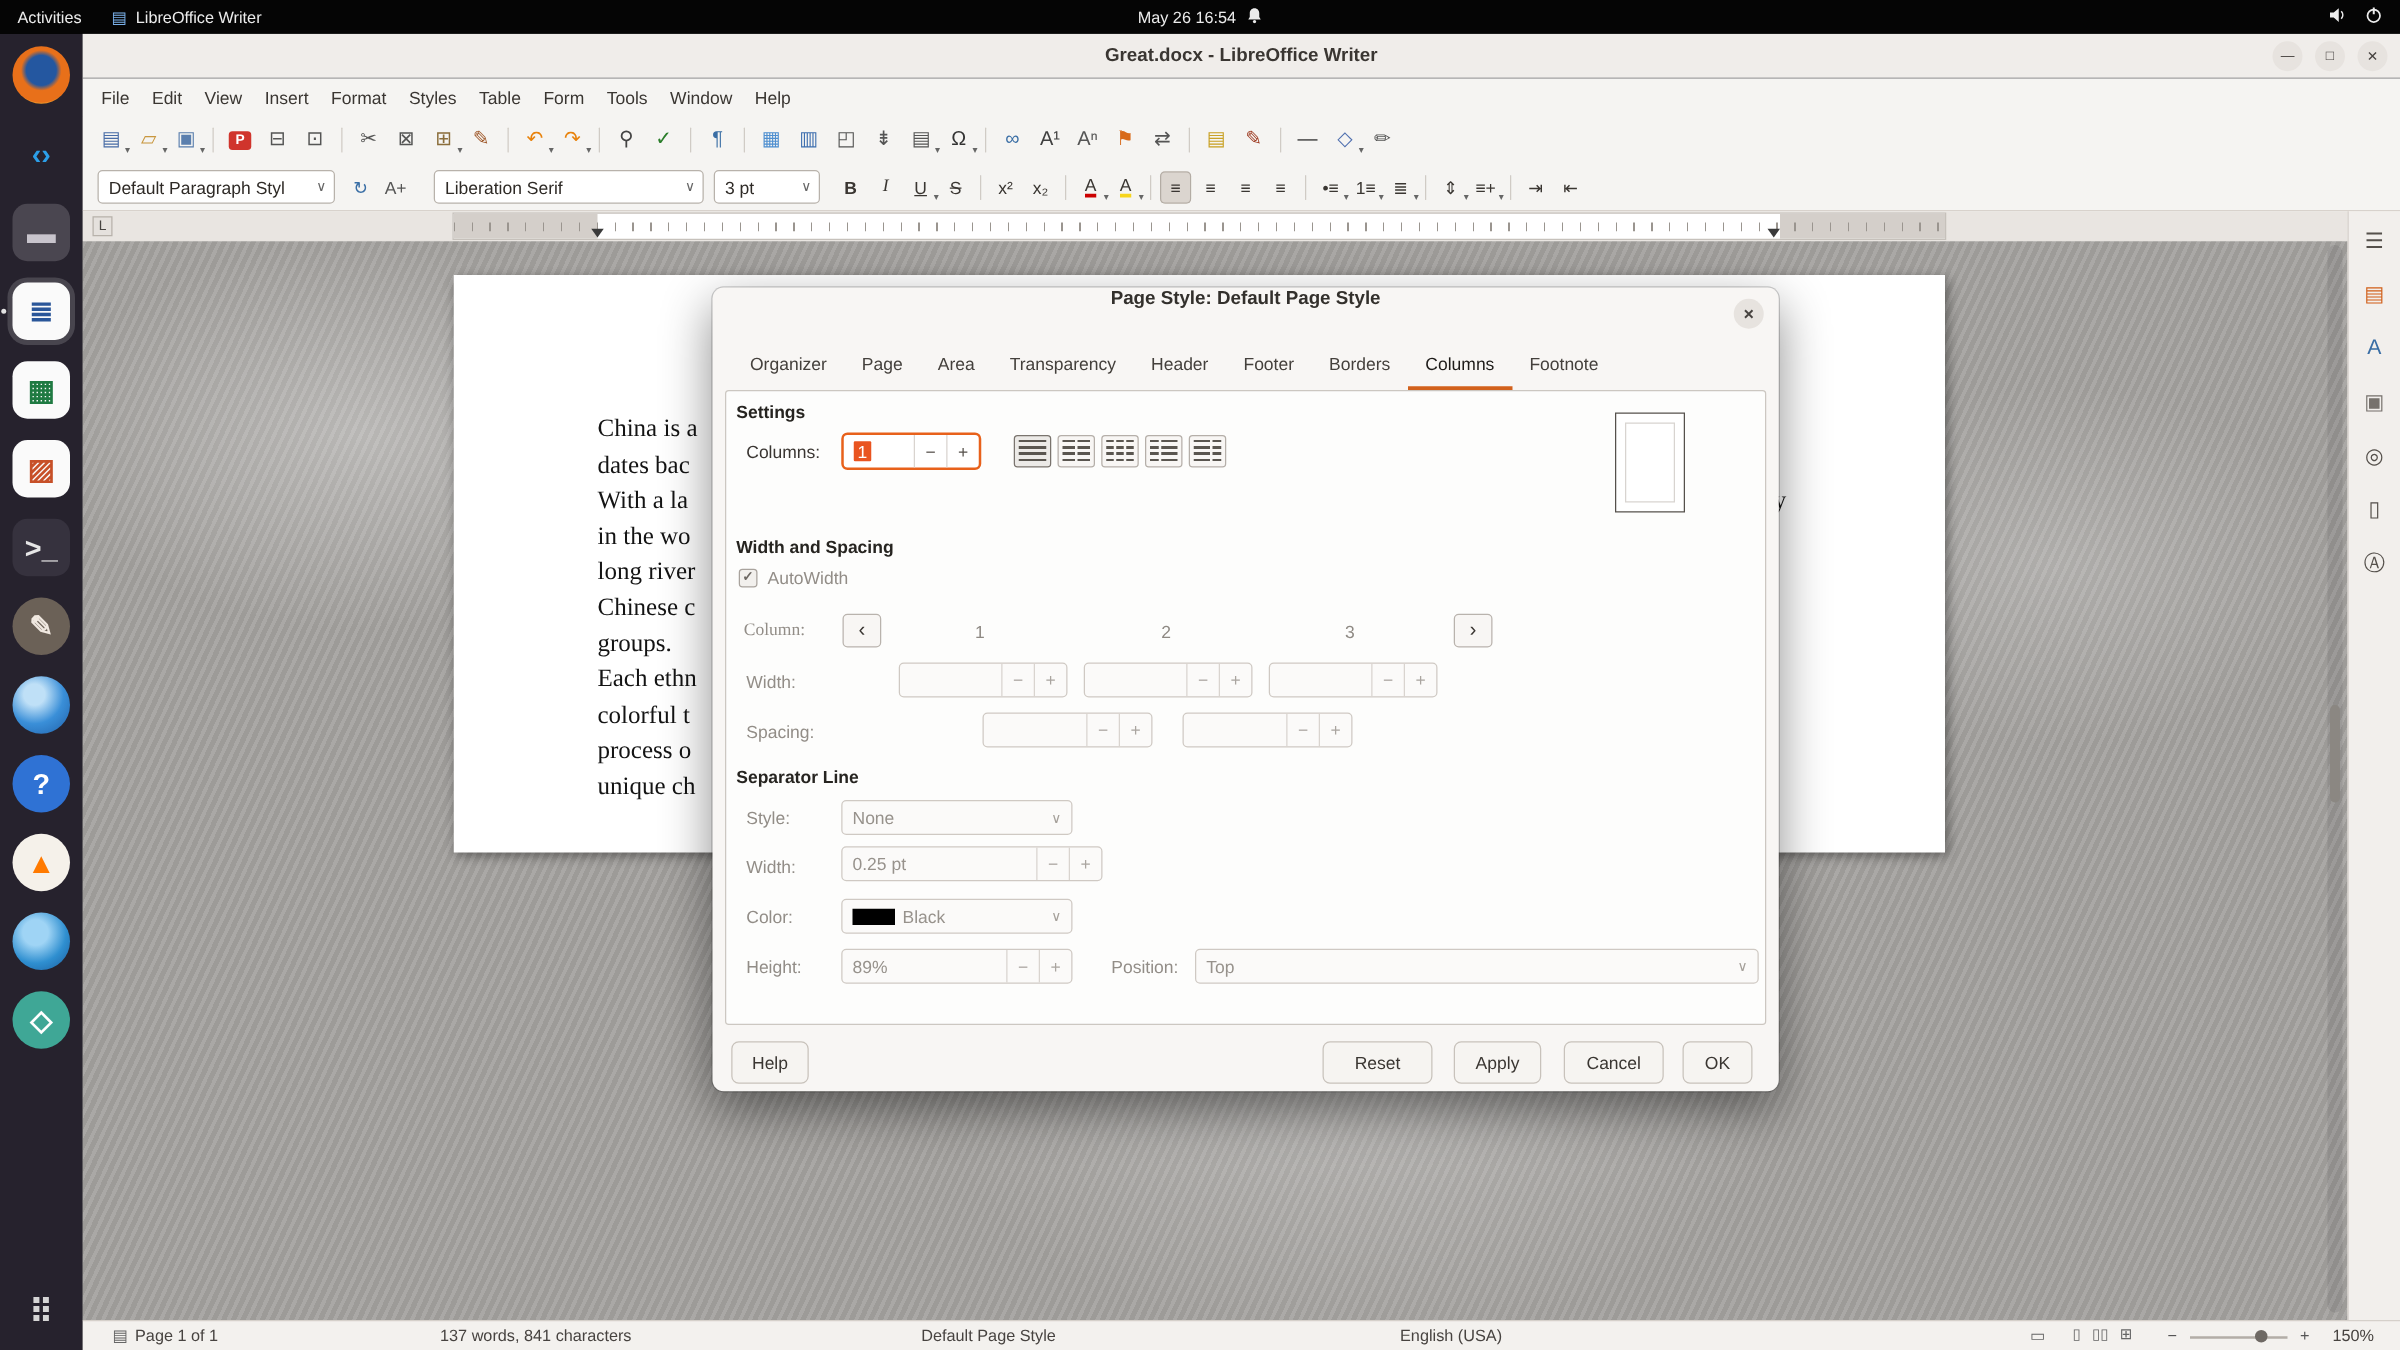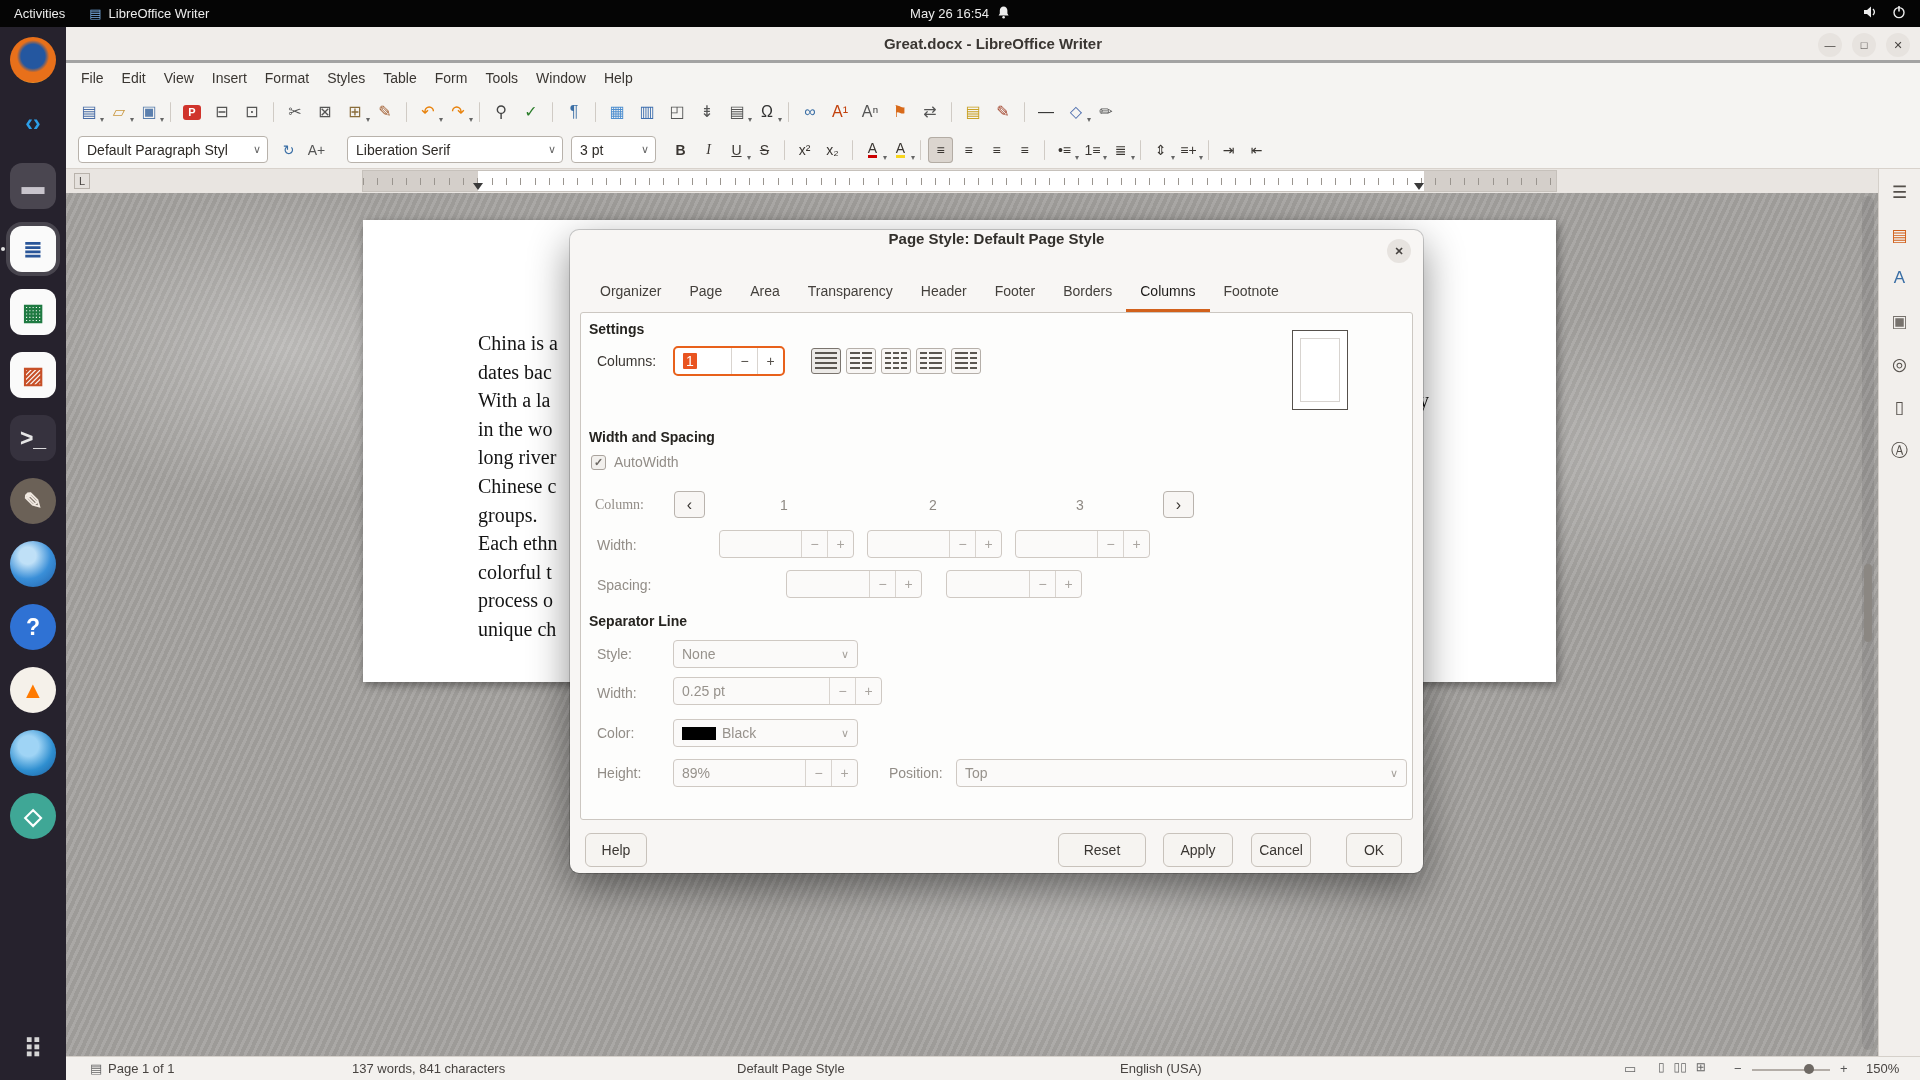--- a/index.html
+++ b/index.html
@@ -23,21 +23,21 @@
     position:relative;flex:none;}
   .dock-item.round{border-radius:50%;}
   .dock-item .dglyph{font-size:23px;line-height:1;font-weight:700;}
   .dock-item.active{box-shadow:0 0 0 4px rgba(255,255,255,.16);}
   .dock-item.active::before{content:"";position:absolute;left:-9px;top:21px;width:4px;height:4px;border-radius:50%;background:#e2e2e2;}
   #show-apps{margin-top:auto;color:#d5d5d5;}
   #show-apps .dglyph{font-size:26px;}
 
   
   #window{position:absolute;left:66px;top:27px;right:0;bottom:0;background:#f5f4f2;}
-  #titlebar{height:36px;background:#f0edea;border-bottom:3px solid #a3a3a3;display:flex;align-items:center;justify-content:center;position:relative;}
+  #titlebar{height:36px;background:#f0edea;border-bottom:1px solid #a3a3a3;display:flex;align-items:center;justify-content:center;position:relative;}
   .win-title{font-size:15px;font-weight:600;color:#3a3632;}
   .win-btns{position:absolute;right:10px;top:6px;display:flex;gap:10px;}
   .win-btn{width:24px;height:24px;border-radius:50%;background:#e7e3df;display:flex;align-items:center;justify-content:center;
     font-size:11px;color:#474340;}
 
   #menubar{height:30px;display:flex;align-items:center;padding-left:6px;font-size:14px;color:#3a3632;background:#f5f4f2;}
   .menu-item{padding:4px 9px;border-radius:4px;}
 
   #toolbar1{height:38px;display:flex;align-items:center;gap:4px;padding-left:10px;background:#f5f4f2;}
   .tb-icon{min-width:26px;height:26px;display:flex;align-items:center;justify-content:center;font-size:16px;
@@ -181,21 +181,21 @@
   #dd-style{left:92px;top:327px;width:185px;}
   #dd-color{left:92px;top:406px;width:185px;}
   #dd-position{left:375px;top:446px;width:451px;}
   .swatch{width:34px;height:13px;background:#000;margin-right:6px;flex:none;}
 
   .dlg-btn{position:absolute;height:34px;background:#f6f4f1;border:1px solid #c8c2bb;border-radius:6px;
     font-size:14px;color:#3a3632;font-family:"Liberation Sans",sans-serif;}
   #btn-help{left:15px;top:603px;width:62px;}
   #btn-reset{left:488px;top:603px;width:88px;}
   #btn-apply{left:593px;top:603px;width:70px;}
-  #btn-cancel{left:681px;top:603px;width:60px;}
+  #btn-cancel{left:681px;top:603px;width:80px;}
   #btn-ok{left:776px;top:603px;width:56px;}
 </style>
 </head>
 <body>
 
 <div id="screen">
 
   <div id="topbar">
     <div class="tbl">
       <span>Activities</span>
@@ -374,21 +374,21 @@
       </div>
         <div class="tb-icon dd" style="color: rgb(51, 51, 51);">
         <span class="g">Ω</span>
       </div>
         <div class="tb-icon sep">
         <span class="g"></span>
       </div>
         <div class="tb-icon" style="color: rgb(58, 110, 165);">
         <span class="g">∞</span>
       </div>
-        <div class="tb-icon" style="color: #c2410c;">
+        <div class="tb-icon" style="color: #404040;">
         <span class="g">A¹</span>
       </div>
         <div class="tb-icon" style="color: rgb(85, 85, 85);">
         <span class="g">Aⁿ</span>
       </div>
         <div class="tb-icon" style="color: rgb(216, 106, 26);">
         <span class="g">⚑</span>
       </div>
         <div class="tb-icon" style="color: rgb(85, 85, 85);">
         <span class="g">⇄</span>

